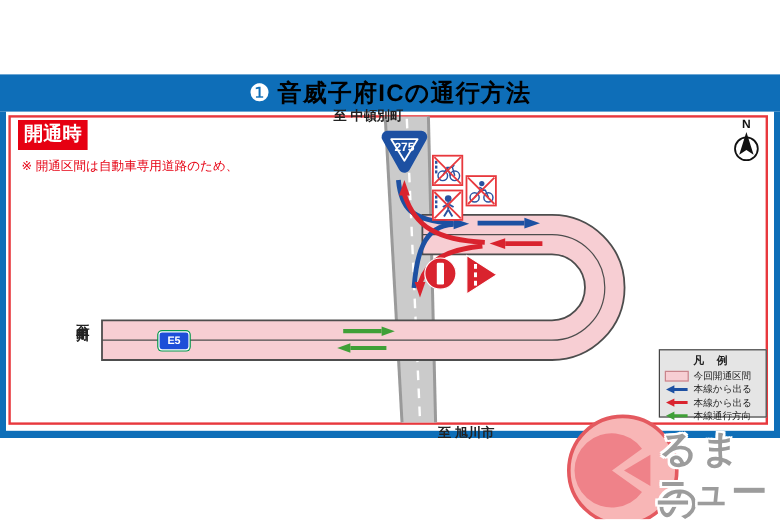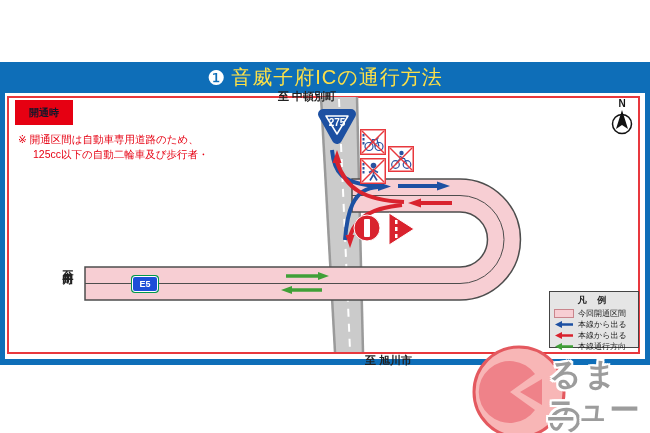--- a/index.html
+++ b/index.html
@@ -2,30 +2,30 @@
 <html><head>
 <meta charset="utf-8">
 <style>
   html,body{margin:0;padding:0;background:#fff;}
   .page{position:relative;width:650px;height:433px;background:#fff;overflow:hidden;
         font-family:"Liberation Sans","DejaVu Sans",sans-serif;}
   
   .header{position:absolute;left:0;top:62px;width:650px;height:31px;background:#0e6eb8;
           display:flex;align-items:center;justify-content:center;gap:6px;}
   .header .num{color:#fff;font-size:20px;line-height:1;}
-  .header .ttl{color:#fde047;font-size:20px;font-weight:normal;letter-spacing:1px;}
+  .header .ttl{color:#000000;font-size:20px;font-weight:bold;letter-spacing:1px;}
   
   .frame{position:absolute;left:0;top:93px;width:650px;height:272px;box-sizing:border-box;
          border-left:5px solid #0e6eb8;border-right:5px solid #0e6eb8;border-bottom:6px solid #0e6eb8;}
   .redbox{position:absolute;left:7px;top:96px;width:633px;height:258px;box-sizing:border-box;
           border:2px solid #e8383d;background:#fff;}
   
   .abs{position:absolute;}
-  .badge{left:15px;top:100px;width:58px;height:25px;background:#e60012;color:#0f172a;
-         font-size:10px;font-weight:bold;display:flex;align-items:center;justify-content:center;z-index:4;}
+  .badge{left:15px;top:100px;width:58px;height:25px;background:#e60012;color:#ffffff;
+         font-size:16px;font-weight:bold;display:flex;align-items:center;justify-content:center;z-index:4;}
   .warn{left:18px;top:132px;width:210px;color:#e60012;font-size:10.5px;font-weight:normal;
         line-height:15px;z-index:4;}
   .warn div+div{padding-left:15px;}
   .lbl{font-size:11px;font-weight:bold;color:#222;z-index:4;}
   .lbl-top{left:278px;top:89px;}
   .lbl-bottom{left:365px;top:353px;}
   .lbl-left{left:60px;top:262px;writing-mode:vertical-rl;text-orientation:upright;letter-spacing:1px;}
   .e5{left:132px;top:276px;width:24px;height:14px;background:#1d4ed8;border:1px solid #fff;
       border-radius:3px;color:#fff;font-size:9px;font-weight:bold;display:flex;align-items:center;
       justify-content:center;z-index:4;box-shadow:0 0 0 1px #00984c;}
@@ -193,21 +193,20 @@
     <g>
       <circle cx="519" cy="392" r="45" fill="#f8b6b6" stroke="#e4595f" stroke-width="3"></circle>
       <path d="M510,392 L535,374 A31,31 0 1 0 535,410 Z" fill="#ef8289"></path>
       <polygon points="542,379 542,405 520,392" fill="#ef8289"></polygon>
     </g>
   </svg>
 
   <div class="abs badge">開通時</div>
   <div class="abs warn">
     <div>※ 開通区間は自動車専用道路のため、</div>
-    <div>125cc以下の自動二輪車及び歩行者・</div>
   </div>
   <div class="abs lbl lbl-top">至 中頓別町</div>
   <div class="abs lbl lbl-bottom">至 旭川市</div>
   <div class="abs lbl lbl-left">至中川町</div>
   <div class="abs e5">E5</div>
 
   <div class="abs wm wm1">るまの</div>
   <div class="abs wm wm2">ニュース</div>
 
 </div>

